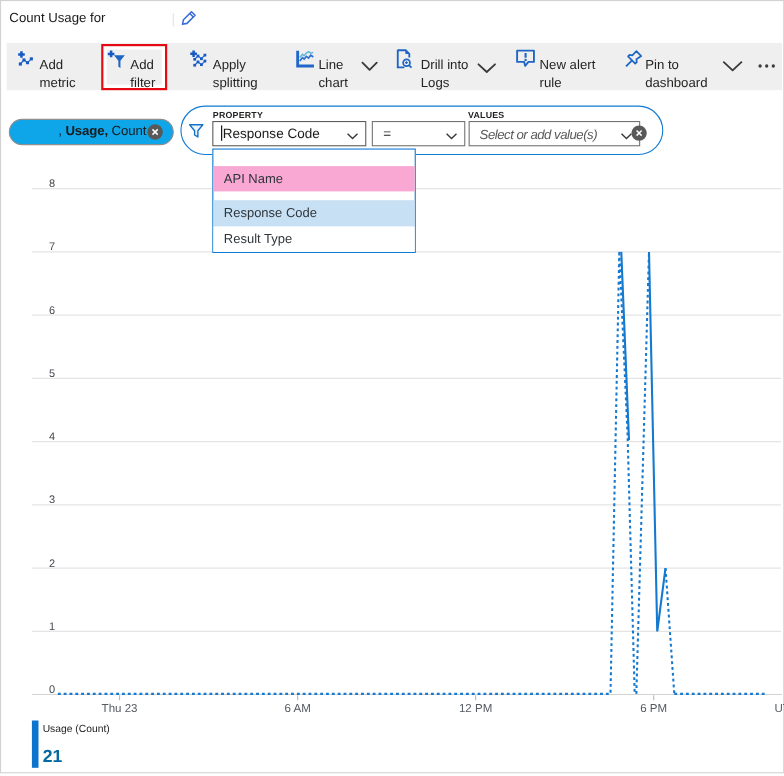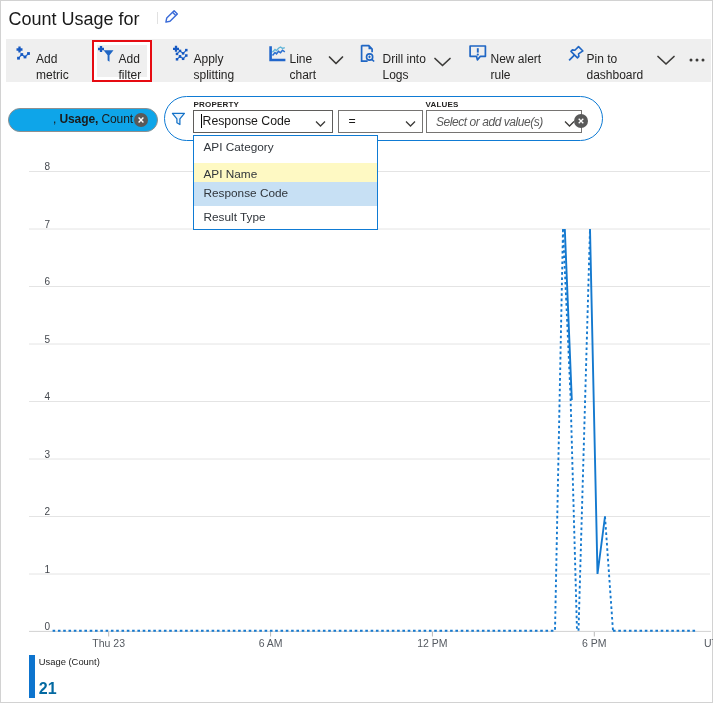--- a/index.html
+++ b/index.html
@@ -1,20 +1,20 @@
 <!DOCTYPE html>
 <html><head>
 <meta charset="utf-8">
 <style>
 html,body{margin:0;padding:0;}
 body{width:713px;height:705px;position:relative;background:#fff;overflow:hidden;
   font-family:"Liberation Sans",sans-serif;}
 .abs{position:absolute;}
 #frame{left:0;top:0;width:711px;height:700.5px;border:1px solid #d2d2d2;}
-#title{left:8.5px;top:9px;font-size:18px;color:#1a1a1a;letter-spacing:0px;}
+#title{left:8.5px;top:9px;font-size:12px;color:#1a1a1a;letter-spacing:0px;}
 #tdiv{left:157px;top:12px;width:1px;height:12px;background:#e1e1e1;}
 #toolbar{left:6px;top:39px;width:705px;height:43px;background:#efefef;}
 .titem{position:absolute;top:39px;height:43px;font-size:12px;line-height:16px;color:#252423;}
 .titem .txt{position:absolute;top:12px;white-space:pre;}
 #redbox{left:92px;top:40px;width:49.5px;height:31.5px;border:2px solid #e60b12;background:#fff;padding:3px;}
 #redbox .in{width:100%;height:100%;background:#efefef;}
 .chev{stroke:#3c3b39;stroke-width:1.7;fill:none;stroke-linecap:round;stroke-linejoin:round;}
 
 #pill{left:8px;top:108px;width:147.5px;height:21.5px;border:1px solid #8f8f8f;border-radius:12px;background:#0ea5e9;
  font-size:12px;color:#1b1b1b;line-height:21.5px;letter-spacing:-0.1px;}
@@ -230,21 +230,20 @@
   <svg style="position:absolute;right:6px;top:9px" width="11" height="8">
       <polyline points="1,1.5 5.5,6 10,1.5" stroke="#3c3b39" stroke-width="1.3" fill="none"></polyline>
     </svg>
 </div>
 <div class="xc" style="left:573.5px;top:113.5px;width:14px;height:14px;"></div>
 <svg class="abs" style="left:573.5px;top:113.5px" width="14" height="14">
     <path d="M4.7 4.7l4.6 4.6M9.3 4.7l-4.6 4.6" stroke="#fff" stroke-width="1.3"></path>
   </svg>
 
 <div class="abs" id="ddl">
- <div class="it" style="top:0;background:#fff"><span>API Category</span></div>
- <div class="it" style="top:27px;background:#fef9c3"><span>API Name</span></div>
+ <div class="it" style="top:15px;background:#f9a8d4"><span>API Name</span></div>
  <div class="it" style="top:46.4px;background:#c7e0f4"><span>Response Code</span></div>
  <div class="it" style="top:69.6px;background:#fff"><span>Result Type</span></div>
 </div>
 
 <div class="abs" id="lbar"></div>
 <div class="abs" id="lname">Usage (Count)</div>
 <div class="abs" id="lval">21</div>
 
 </body></html>

